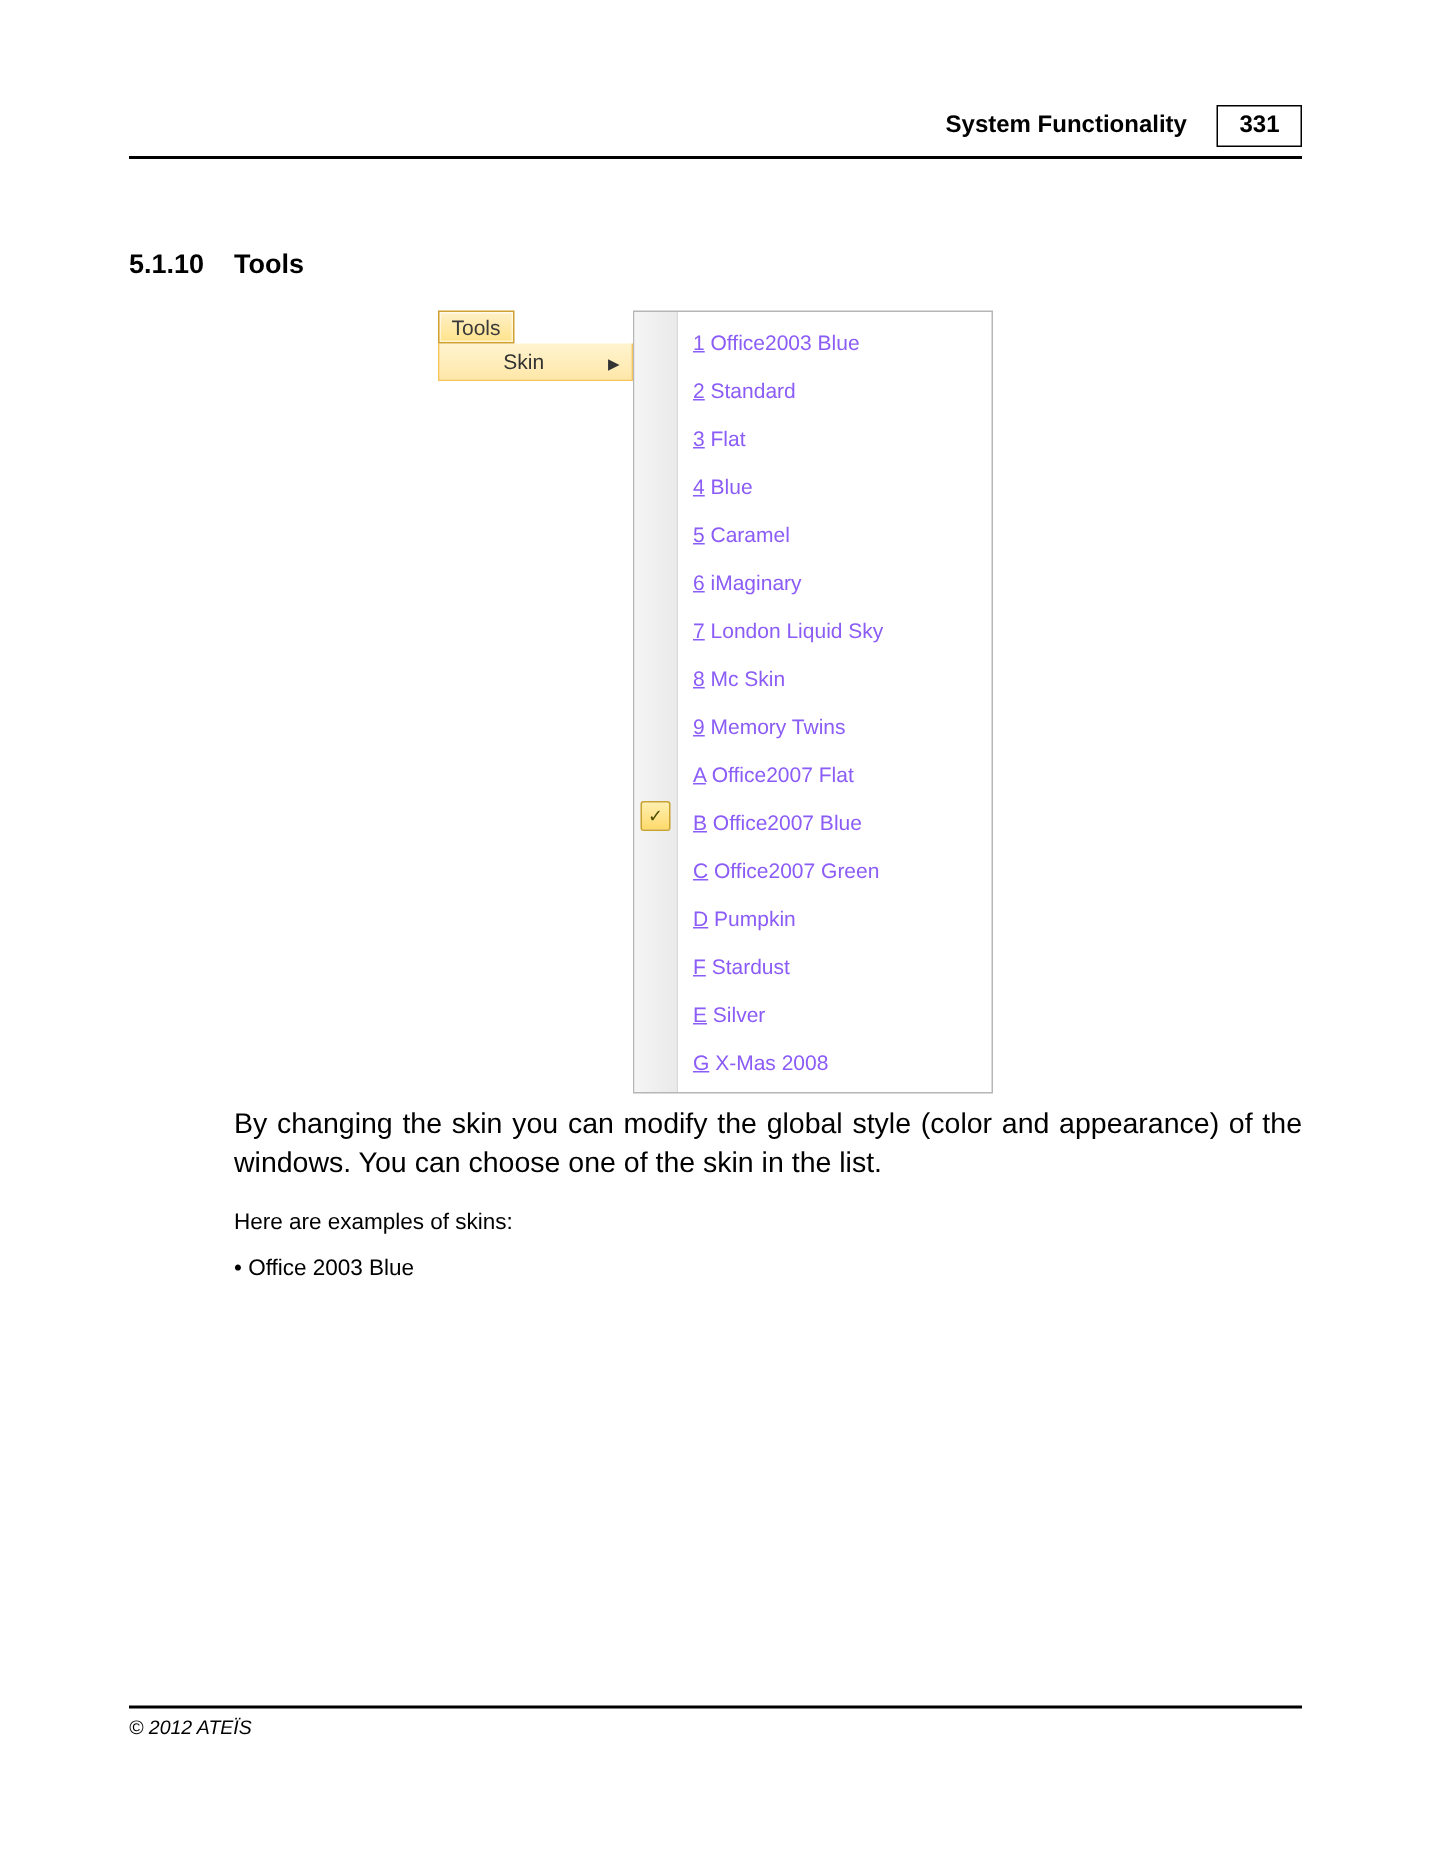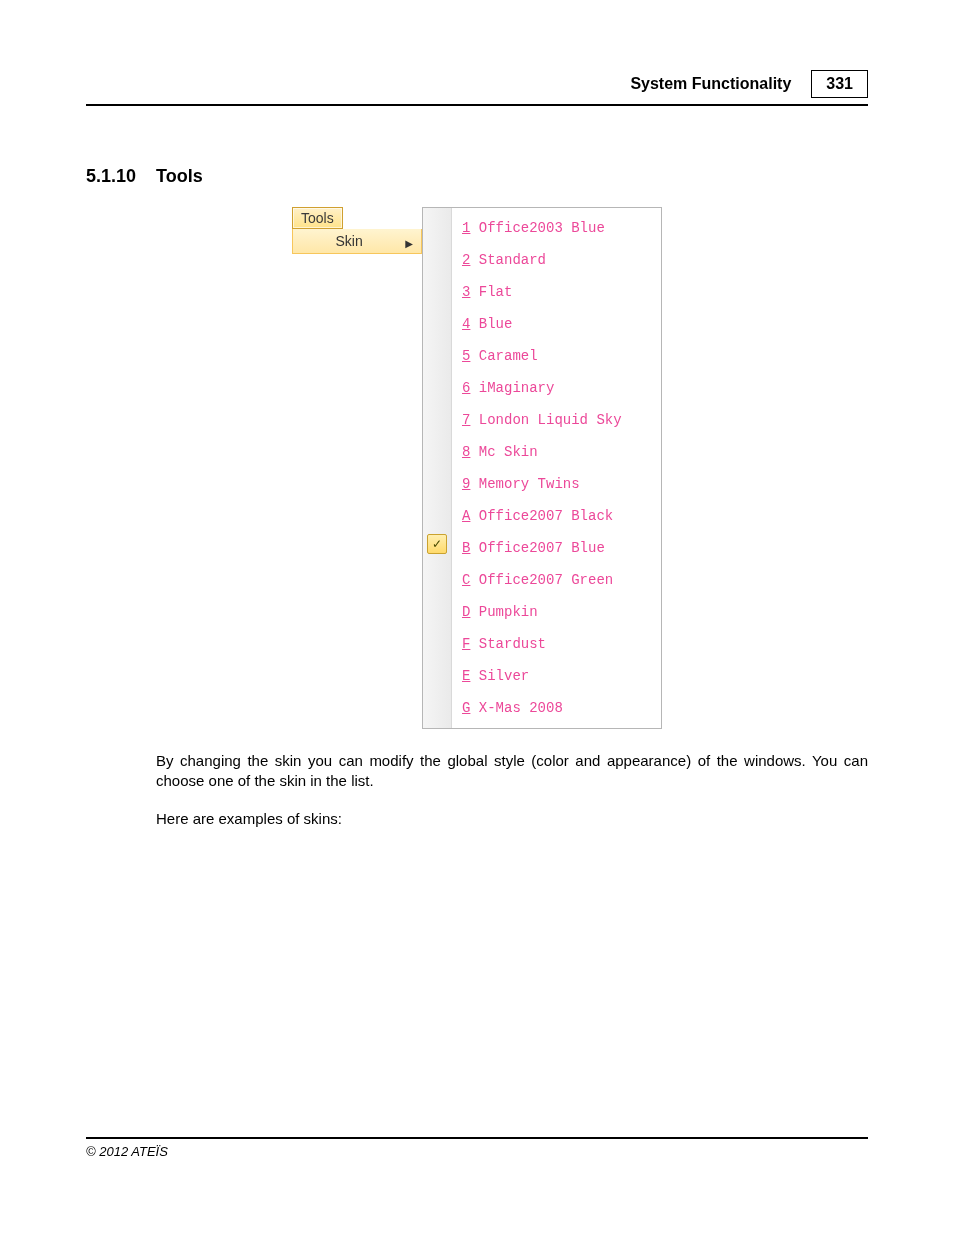--- a/index.html
+++ b/index.html
@@ -118,30 +118,29 @@
     color: #4a4a00;
   }
   .submenu-list {
     flex: 1;
     padding: 4px 10px;
   }
   .submenu-item {
     height: 32px;
     line-height: 32px;
     font-size: 14px;
-    color: #ec4899;
+    color: #8b5cf6;
     white-space: nowrap;
-    font-family: Liberation Mono, monospace;
   }
   .submenu-item .accel {
     text-decoration: underline;
   }
   .body-text {
-    margin-top: 22px;
-    font-size: 15px;
+    margin-top: 8px;
+    font-size: 19px;
     line-height: 1.35;
     text-align: justify;
     padding-left: 70px;
   }
   .body-text-2 {
     margin-top: 18px;
     font-size: 15px;
     padding-left: 70px;
   }
   .bullet-line {
@@ -213,32 +212,35 @@
         <div class="submenu-list" id="submenu-list">
             <div class="submenu-item"><span class="accel">1</span><span> Office2003 Blue</span></div>
             <div class="submenu-item"><span class="accel">2</span><span> Standard</span></div>
             <div class="submenu-item"><span class="accel">3</span><span> Flat</span></div>
             <div class="submenu-item"><span class="accel">4</span><span> Blue</span></div>
             <div class="submenu-item"><span class="accel">5</span><span> Caramel</span></div>
             <div class="submenu-item"><span class="accel">6</span><span> iMaginary</span></div>
             <div class="submenu-item"><span class="accel">7</span><span> London Liquid Sky</span></div>
             <div class="submenu-item"><span class="accel">8</span><span> Mc Skin</span></div>
             <div class="submenu-item"><span class="accel">9</span><span> Memory Twins</span></div>
-            <div class="submenu-item"><span class="accel">A</span><span> Office2007 Black</span></div>
+            <div class="submenu-item"><span class="accel">A</span><span> Office2007 Flat</span></div>
             <div class="submenu-item"><span class="accel">B</span><span> Office2007 Blue</span></div>
             <div class="submenu-item"><span class="accel">C</span><span> Office2007 Green</span></div>
             <div class="submenu-item"><span class="accel">D</span><span> Pumpkin</span></div>
             <div class="submenu-item"><span class="accel">F</span><span> Stardust</span></div>
             <div class="submenu-item"><span class="accel">E</span><span> Silver</span></div>
             <div class="submenu-item"><span class="accel">G</span><span> X-Mas 2008</span></div>
           </div>
       </div>
     </div>
   </div>
 
   <div class="body-text">By changing the skin you can modify the global style (color and appearance) of the windows. You can choose one of the skin in the list.</div>
   <div class="body-text-2">Here are examples of skins:</div>
+  <div class="bullet-line">
+    <span>•&nbsp;</span><span>Office 2003 Blue</span>
+  </div>
 
   <div class="footer">
     <span>© 2012 ATEÏS</span>
   </div>
 
 </div>
 
 </body></html>

